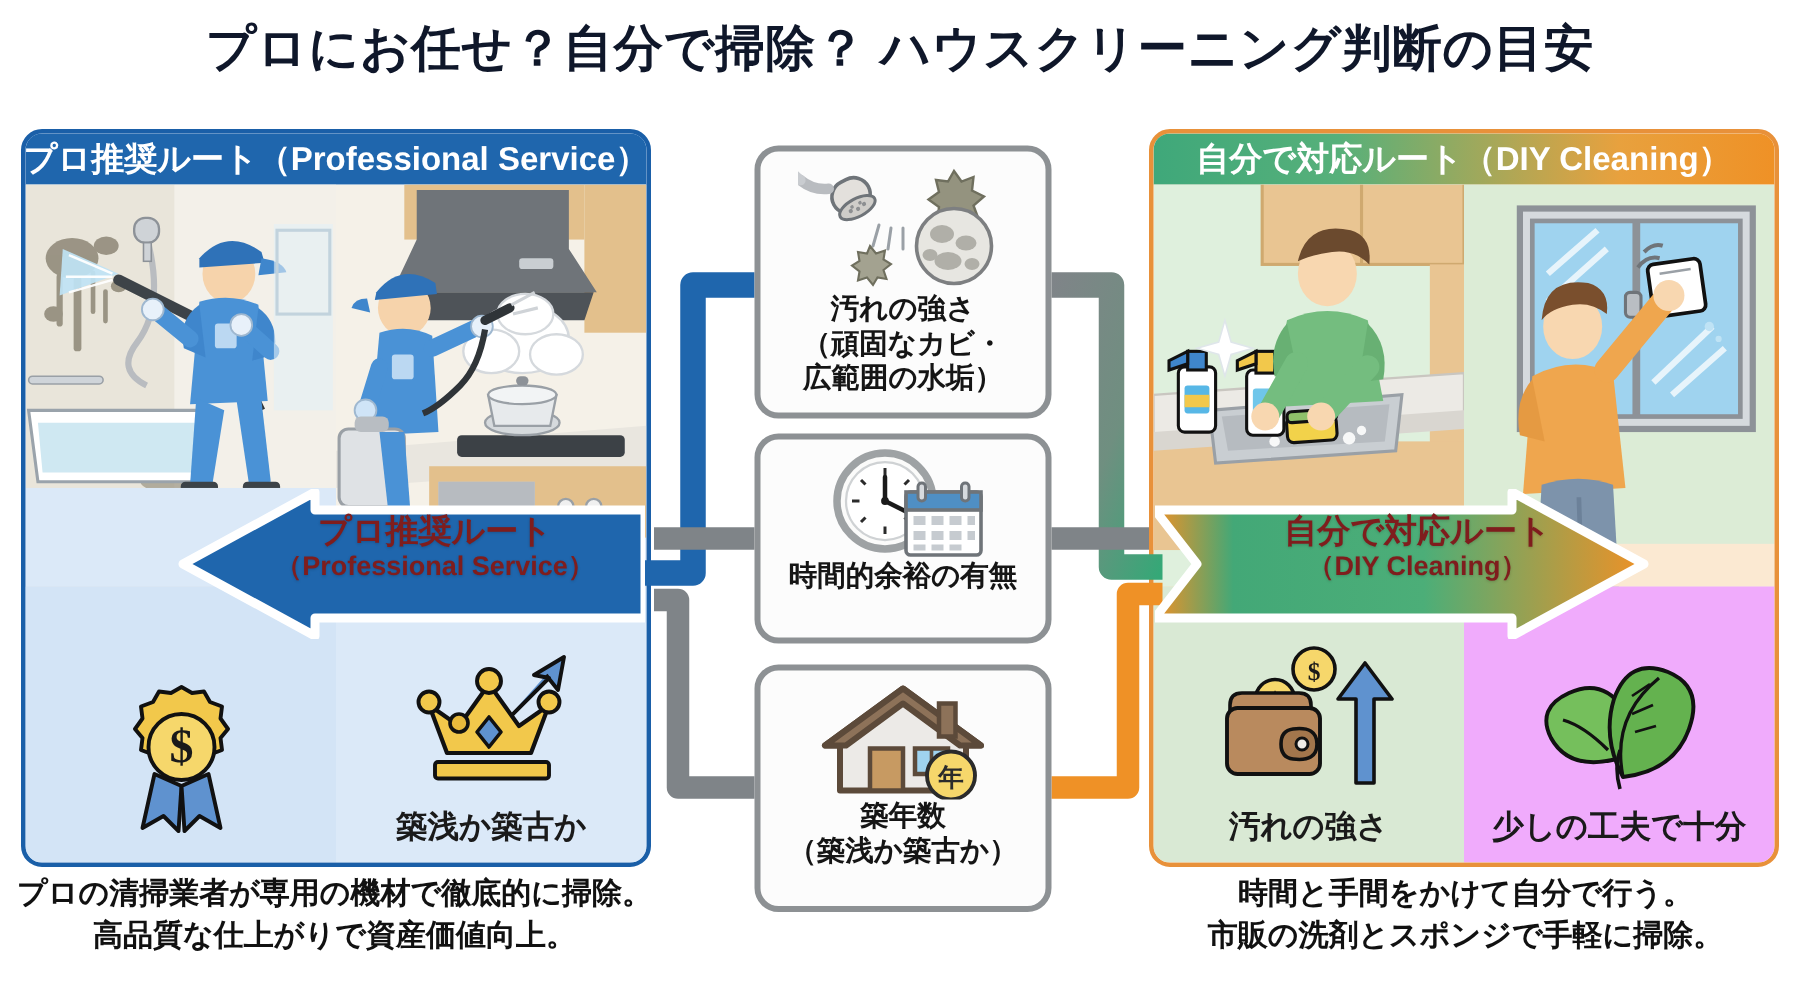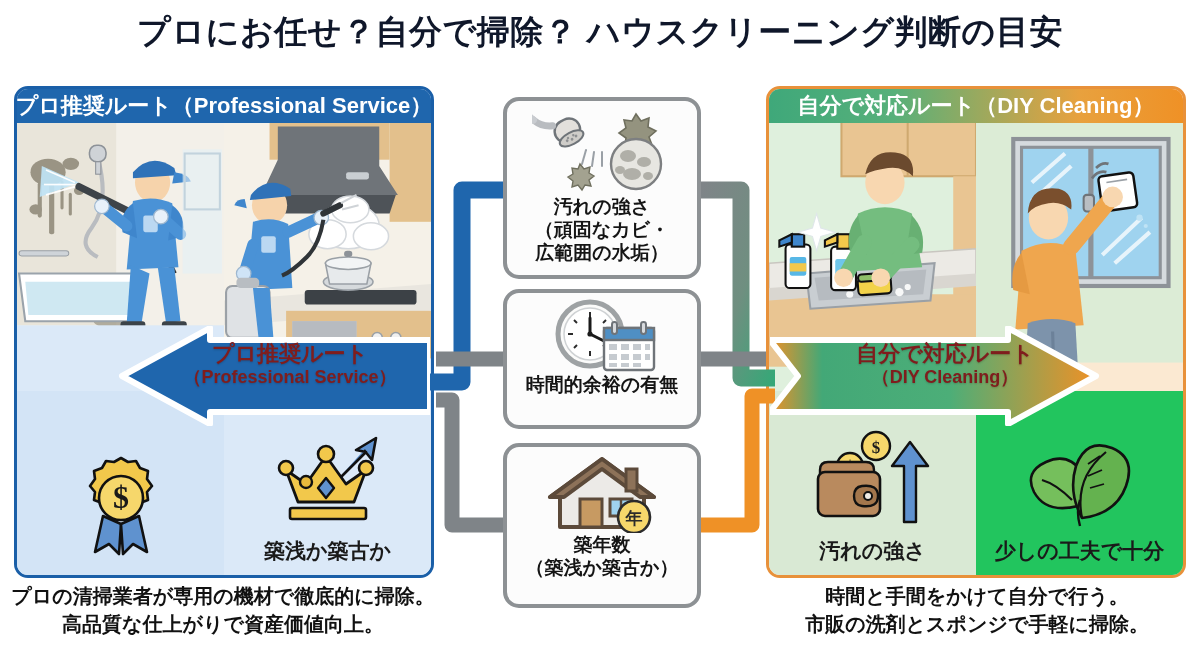--- a/index.html
+++ b/index.html
@@ -45,21 +45,21 @@
 
   .illos { display: flex; height: 268px; width: 100%; }
   .illo { flex: 1; position: relative; overflow: hidden; }
 
   .bottom-half { position: absolute; left: 0; right: 0; top: 302px; bottom: 0; display: flex; }
   .benefit { flex: 1; position: relative; display: flex; flex-direction: column;
              align-items: center; justify-content: flex-end; padding-bottom: 10px; }
   #panel-left  .benefit { background: #dbe9f8; }
   #panel-left  .benefit:first-child { background: #d3e4f6; }
   #panel-right .benefit:first-child { background: #d9e9d4; }
-  #panel-right .benefit:last-child  { background: #22c55e; }
+  #panel-right .benefit:last-child  { background: #f0abfc; }
   .benefit-icon { height: 118px; display: flex; align-items: center; justify-content: center; }
   .benefit-label { font-size: 21px; font-weight: bold; color: #1a1a1a; white-space: nowrap; }
 
   
   .caption {
     position: absolute; top: 583px;
     width: 430px; text-align: center;
     font-size: 20px; font-weight: bold; color: #111;
     line-height: 1.38;
   }

